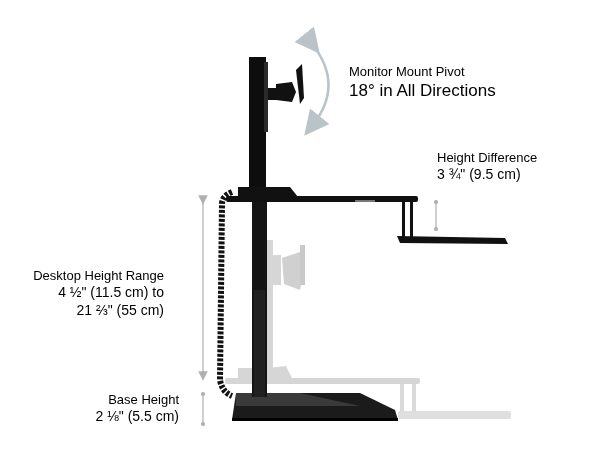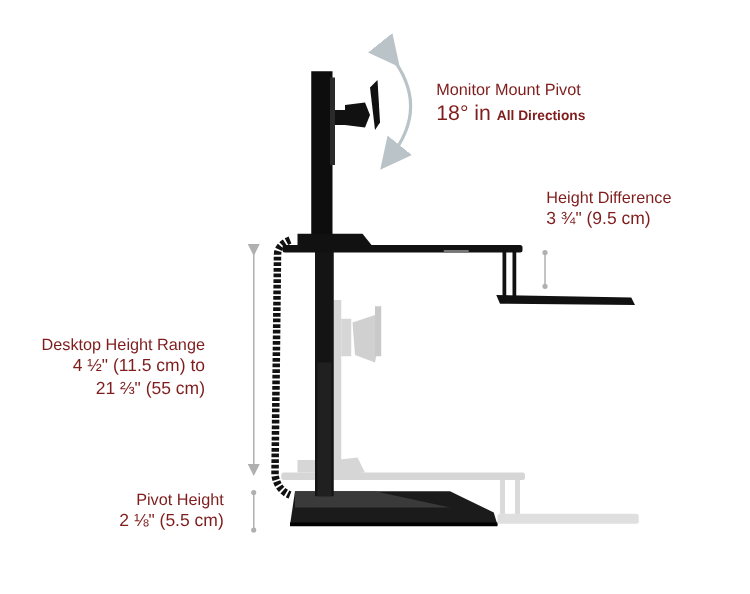--- a/index.html
+++ b/index.html
@@ -2,27 +2,27 @@
 <html><head>
   <meta charset="utf-8">
   <style>
     html, body { margin: 0; padding: 0; background: #ffffff; }
     #stage {
       position: relative;
       width: 592px; height: 475px;
       background: #ffffff;
       overflow: hidden;
       font-family: "Liberation Sans", "DejaVu Sans", sans-serif;
-      color: #7f1d1d;
+      color: #000000;
     }
     .label { position: absolute; line-height: 1.25; white-space: nowrap; }
     .label .t { display: block; font-size: 13px; }
     .label .v { display: block; font-size: 14px; }
     .label .v.big { font-size: 17px; }
-    .label .v.big b { font-weight: bold; font-size: 11px; }
+    .label .v.big b { font-weight: normal; font-size: 17px; }
     .right { text-align: right; }
     svg.draw { position: absolute; left: 0; top: 0; }
   </style>
 </head>
 <body>
 
 <div id="stage">
 
   <svg class="draw" width="600" height="475" viewBox="0 0 600 475">
     <defs>
@@ -102,17 +102,17 @@
     <span class="v">3 ¾" (9.5 cm)</span>
   </div>
 
   <div class="label right" style="right:428px; top:268px;">
     <span class="t">Desktop Height Range</span>
     <span class="v">4 ½" (11.5 cm) to</span>
     <span class="v">21 ⅔" (55 cm)</span>
   </div>
 
   <div class="label right" style="right:413px; top:392px;">
-    <span class="t">Pivot Height</span>
+    <span class="t">Base Height</span>
     <span class="v">2 ⅛" (5.5 cm)</span>
   </div>
 
 </div>
 
 </body></html>

